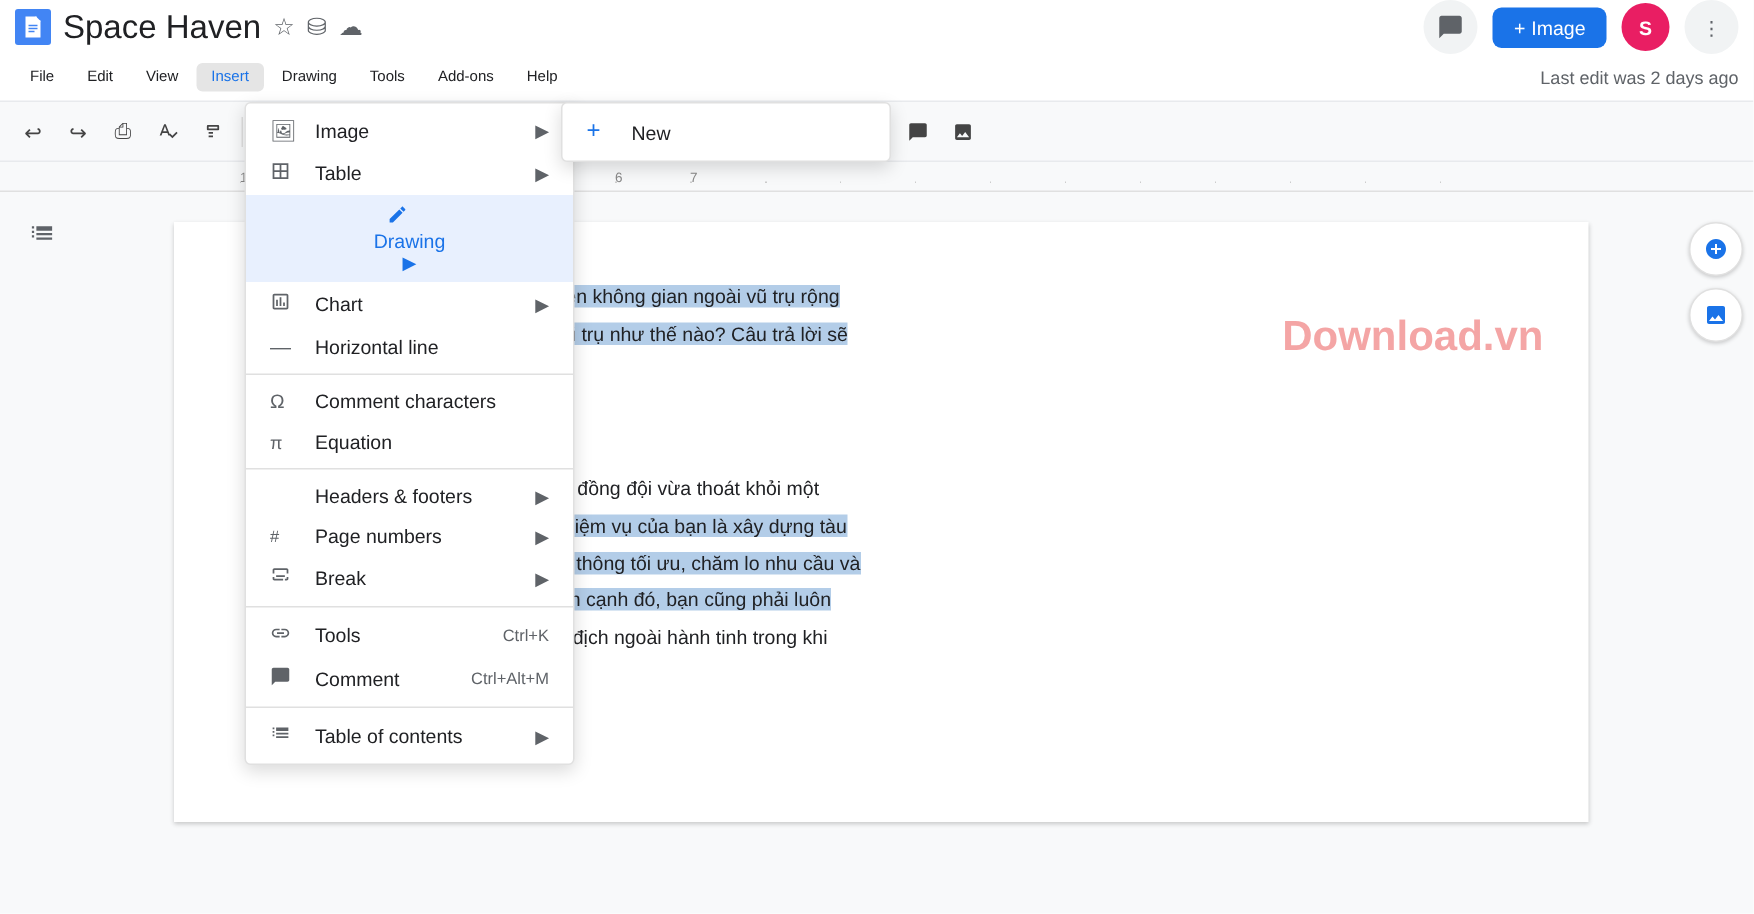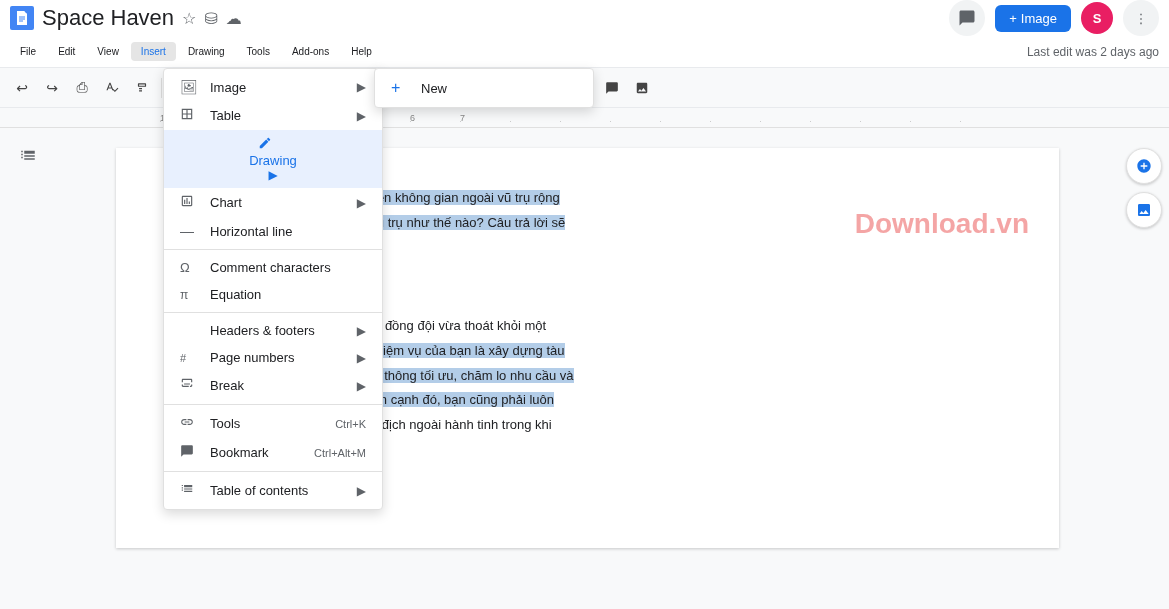--- a/index.html
+++ b/index.html
@@ -586,21 +586,21 @@
     <span class="item-label">Tools</span>
     <span class="item-shortcut">Ctrl+K</span>
   </div>
 
   <div class="dropdown-item">
     <span class="item-icon">
       <svg width="14" height="14" viewBox="0 0 24 24" fill="#5f6368">
           <path d="M20 2H4c-1.1 0-2 .9-2 2v18l4-4h14c1.1 0 2-.9 2-2V4c0-1.1-.9-2-2-2z"></path>
         </svg>
     </span>
-    <span class="item-label">Bookmark</span>
+    <span class="item-label">Comment</span>
     <span class="item-shortcut">Ctrl+Alt+M</span>
   </div>
   <div class="dropdown-divider"></div>
 
 
   <div class="dropdown-item">
     <span class="item-icon">
       <svg width="14" height="14" viewBox="0 0 24 24" fill="#5f6368">
           <path d="M3 9h2v2H3zm0-4h2v2H3zm0 8h2v2H3zm4 4h14v-2H7zm0-4h14v-2H7zm0-4h14V7H7zm0-4v2h14V5H7z"></path>
         </svg>

